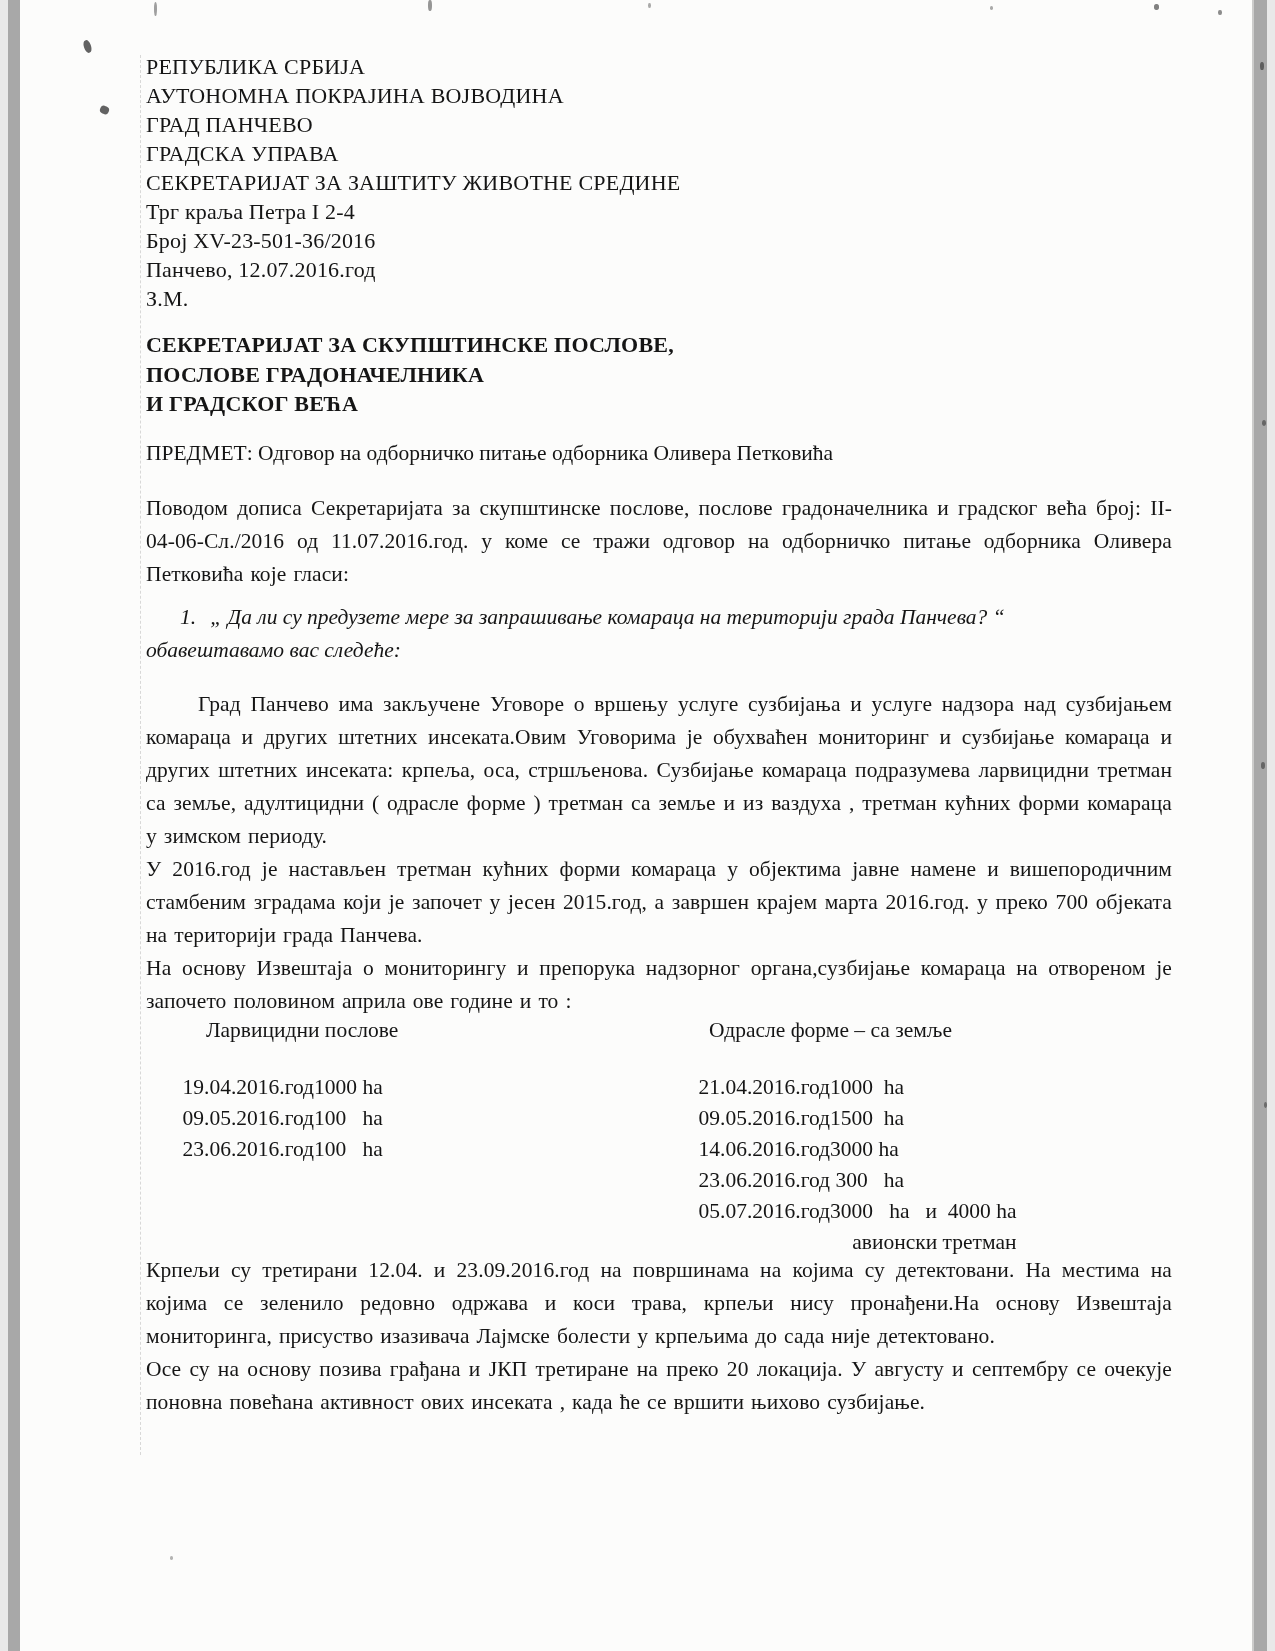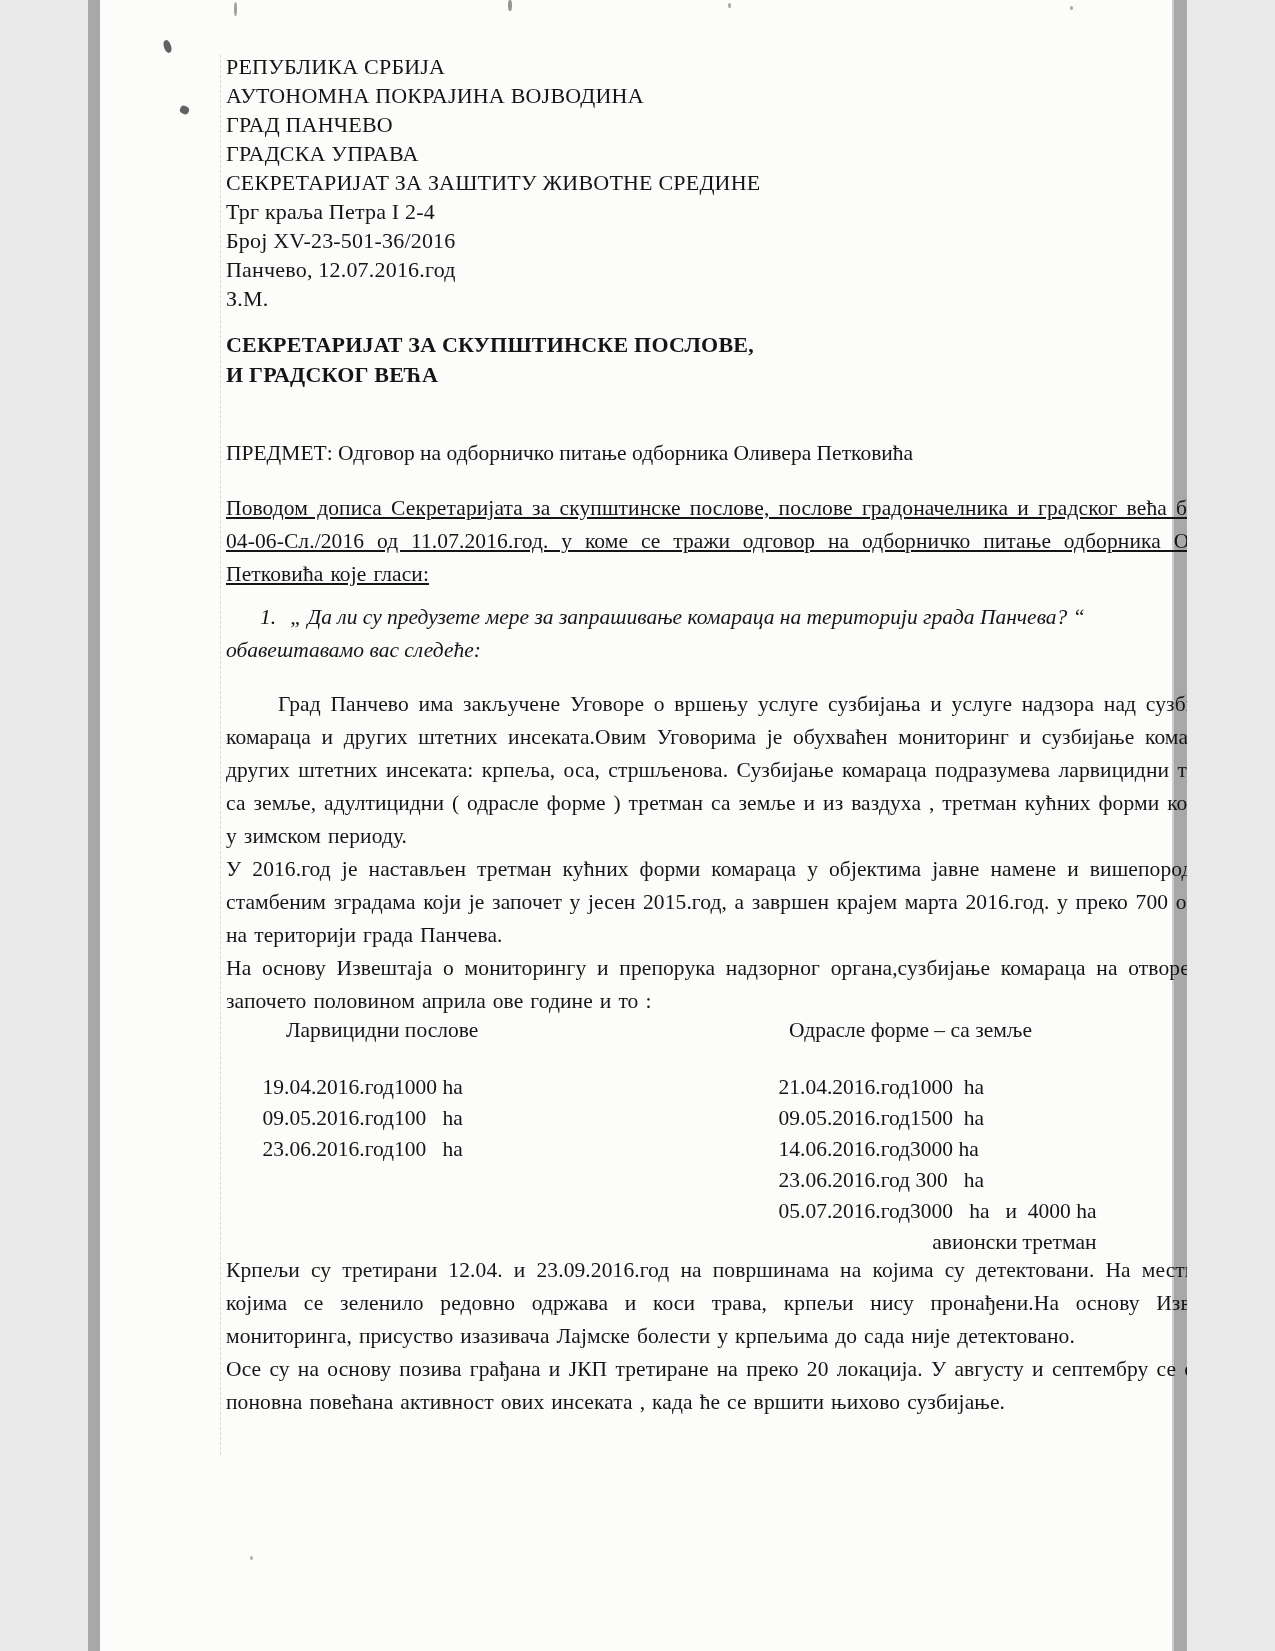--- a/index.html
+++ b/index.html
@@ -1,18 +1,18 @@
 <!DOCTYPE html>
 <html><head>
 <meta charset="utf-8">
 <style>
   html, body { margin: 0; padding: 0; background: #e9e9e9; }
   .page {
     position: relative;
-    width: 1099px;
+    width: 1259px;
     height: 1651px;
     margin: 0 auto;
     background: #fcfcfb;
     overflow: hidden;
     font-family: "Liberation Serif", "DejaVu Serif", serif;
     color: #151515;
   }
   
   .edge { position: absolute; top: 0; height: 100%; background: #a8a8a8; }
   .edge.left  { left: 0; width: 12px; }
@@ -25,21 +25,21 @@
 
   
   .abs { position: absolute; left: 138px; width: 1026px; }
   .letterhead { top: 52px; font-size: 22px; line-height: 29px; letter-spacing: .2px; }
   .recipient  { top: 330px; font-size: 22px; line-height: 29.5px; font-weight: bold; letter-spacing: .2px; }
   .subject    { top: 441px; font-size: 21.5px; }
   .para {
     font-size: 21.5px; line-height: 33px; text-align: justify;
     word-spacing: 1.5px; letter-spacing: .1px; margin: 0;
   }
-  .flow-intro { top: 492px; text-decoration: underline; }
+  .flow-intro { top: 492px; }
   .question-block { top: 601px; font-style: italic; }
   .q-line { font-size: 21.5px; line-height: 33px; padding-left: 34px; }
   .q-num { margin-right: 14px; }
   .q-follow { font-size: 21.5px; line-height: 33px; }
   .flow-main  { top: 688px; }
   .indent-first { text-indent: 52px; }
   .t-headers { top: 1014px; font-size: 21.5px; line-height: 33px; }
   .th-left  { position: absolute; left: 60px; }
   .th-right { position: absolute; left: 563px; }
   .col { position: absolute; font-size: 21.5px; text-align: right; }
@@ -81,20 +81,21 @@
     <div>ГРАДСКА УПРАВА</div>
     <div>СЕКРЕТАРИЈАТ ЗА ЗАШТИТУ ЖИВОТНЕ СРЕДИНЕ</div>
     <div>Трг краља Петра I 2-4</div>
     <div>Број XV-23-501-36/2016</div>
     <div>Панчево, 12.07.2016.год</div>
     <div>З.М.</div>
   </div>
 
   <div class="abs recipient">
     <div>СЕКРЕТАРИЈАТ ЗА СКУПШТИНСКЕ ПОСЛОВЕ,</div>
+    <div>ПОСЛОВЕ ГРАДОНАЧЕЛНИКА</div>
     <div>И ГРАДСКОГ ВЕЋА</div>
   </div>
 
   <div class="abs subject">ПРЕДМЕТ: Одговор на одборничко питање одборника Оливера Петковића</div>
 
   <div class="abs flow-intro">
     <p class="para">Поводом дописа Секретаријата за скупштинске послове, послове градоначелника и градског већа број: II-04-06-Сл./2016 од 11.07.2016.год. у коме се тражи одговор на одборничко питање одборника Оливера Петковића које гласи:</p>
   </div>
 
   <div class="abs question-block">

